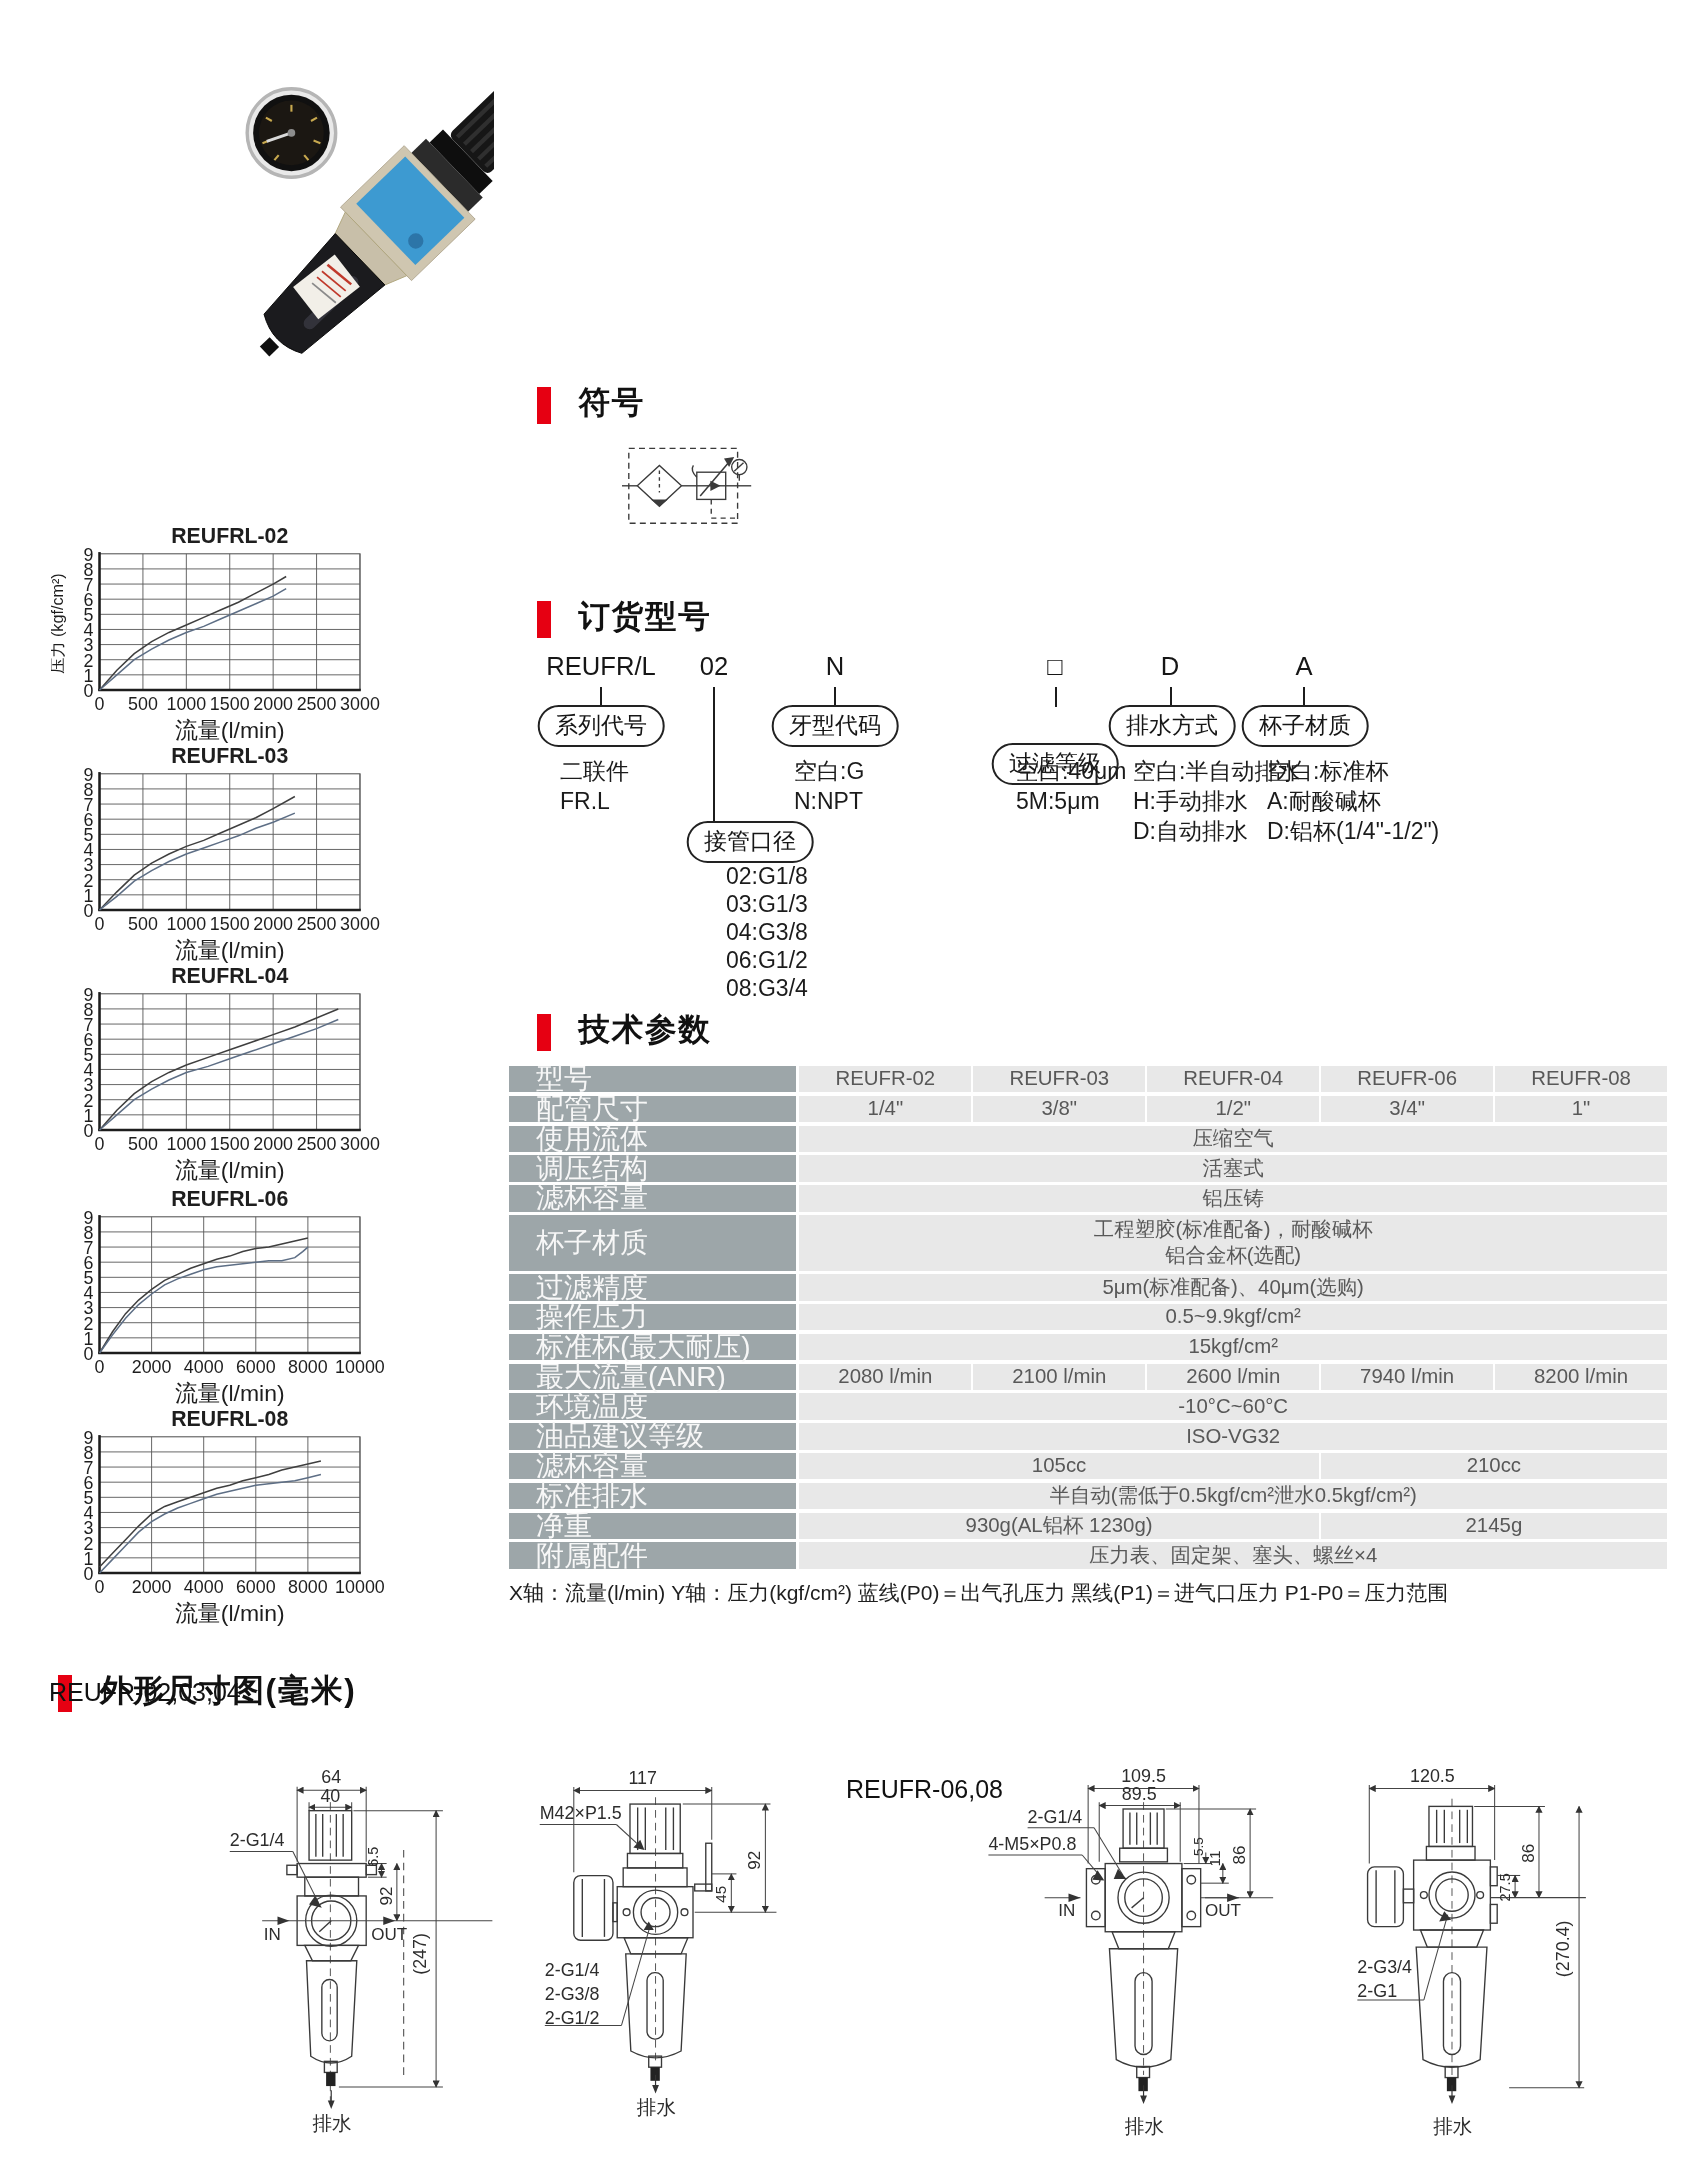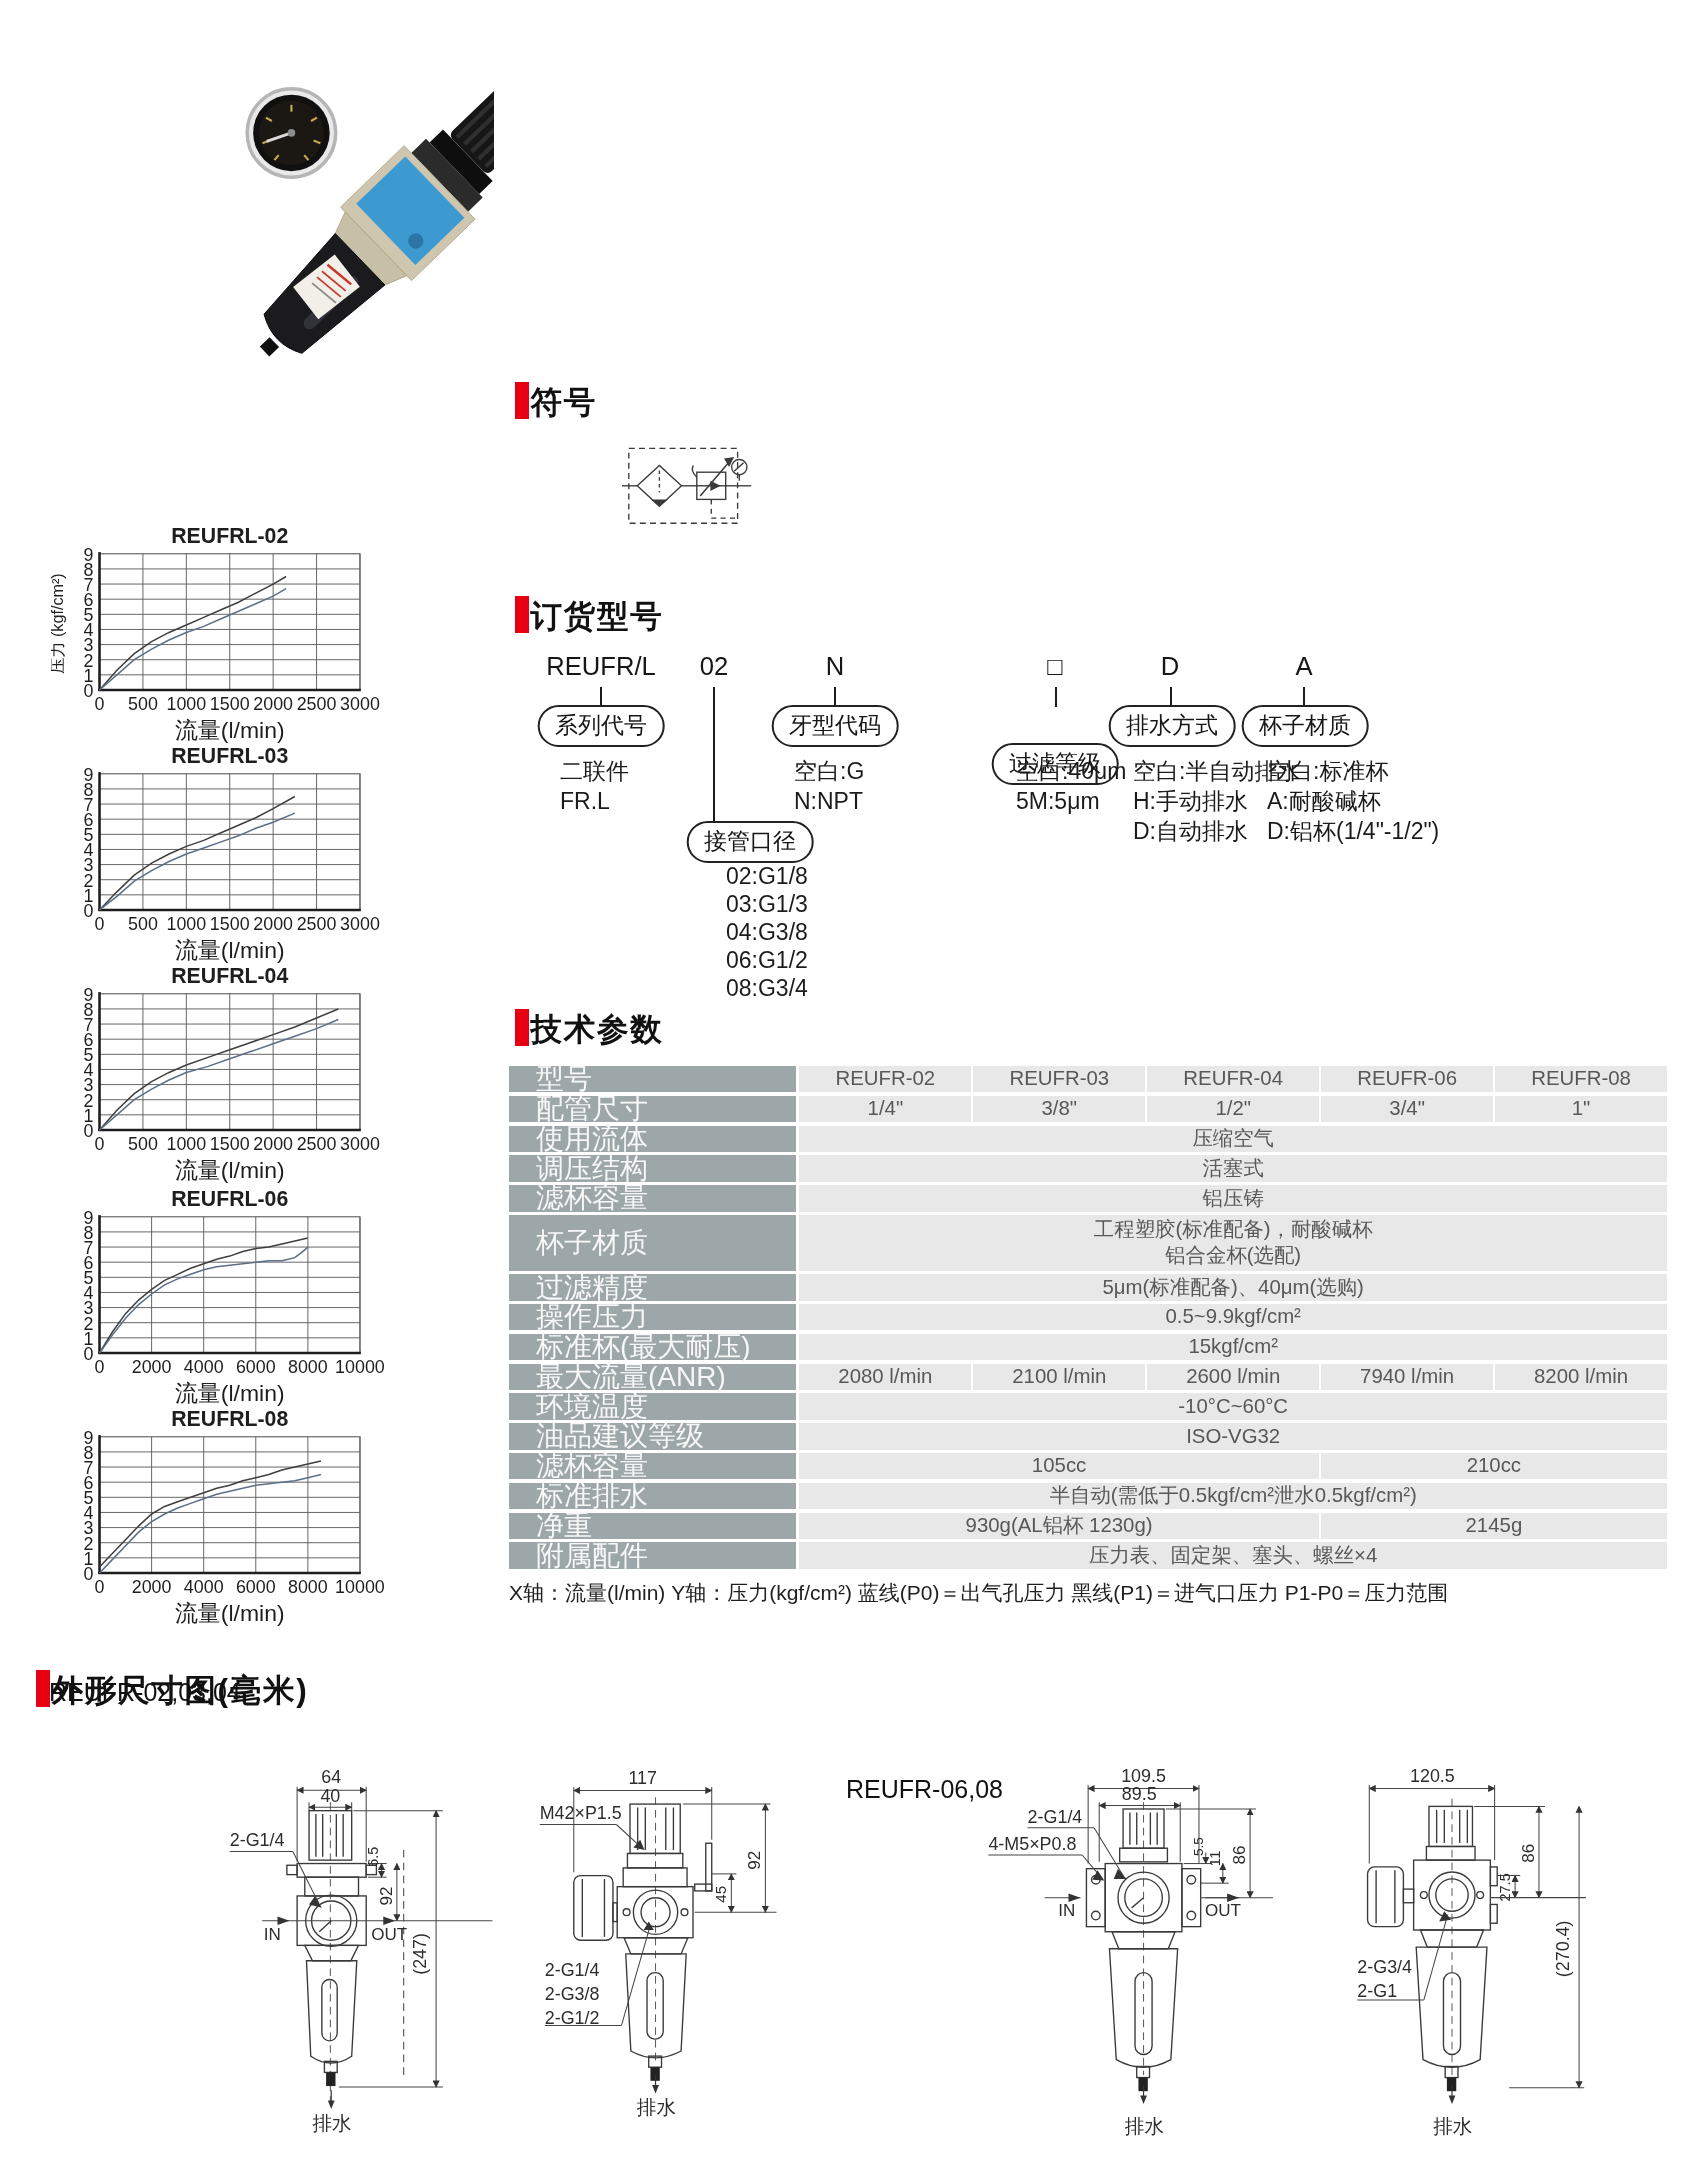--- a/index.html
+++ b/index.html
@@ -1,20 +1,20 @@
 <!DOCTYPE html>
 <html style="font-size:13.6px"><head>
 <meta charset="utf-8">
 <style>
   html,body{margin:0;padding:0;background:#fff;}
   .page{position:relative;width:1704px;height:2165px;background:#ffffff;overflow:hidden;
         font-family:"Liberation Sans","DejaVu Sans",sans-serif;color:#1a1a1a;}
   .abs{position:absolute;}
   
-  .sec-head{position:absolute;display:flex;align-items:flex-start;gap:2px;}
+  .sec-head{position:absolute;display:flex;align-items:flex-end;gap:28px;margin-left:22px;}
   .red-bar{width:13.6px;height:37px;background:#e60012;}
   .sec-title{font-size:31.5px;font-weight:bold;letter-spacing:1.7px;color:#111;}
   
   .features{position:absolute;left:792px;top:44px;font-size:24px;line-height:34px;color:#1c1c1c;}
   
   .chart{position:absolute;left:51px;width:366px;height:215px;}
   .chart svg text{font-family:"Liberation Sans","DejaVu Sans",sans-serif;}
   
   .ord-token{position:absolute;width:136px;margin-left:-68px;text-align:center;font-size:25.6px;color:#161616;}
   .ord-line{position:absolute;width:1.7px;background:#1c1c1c;}

